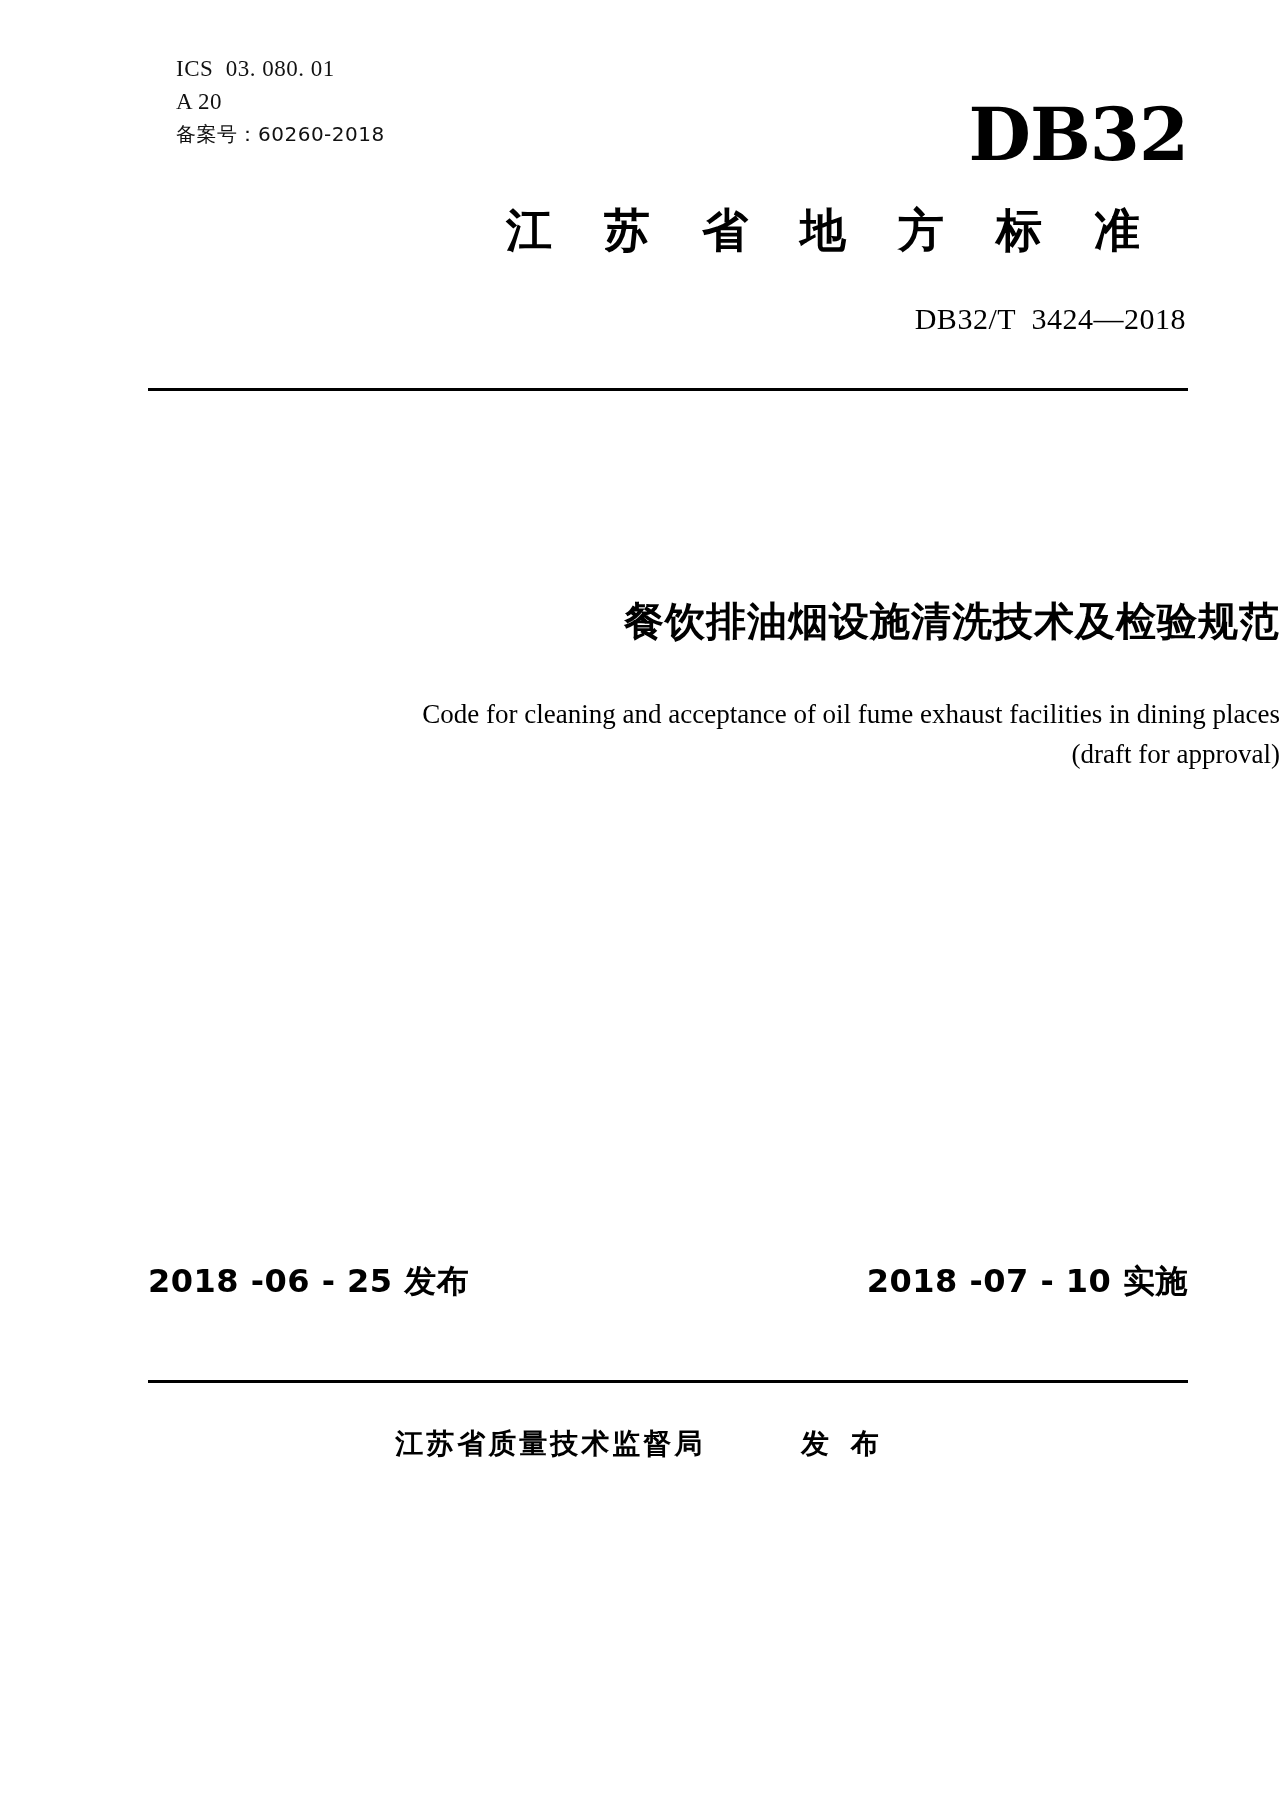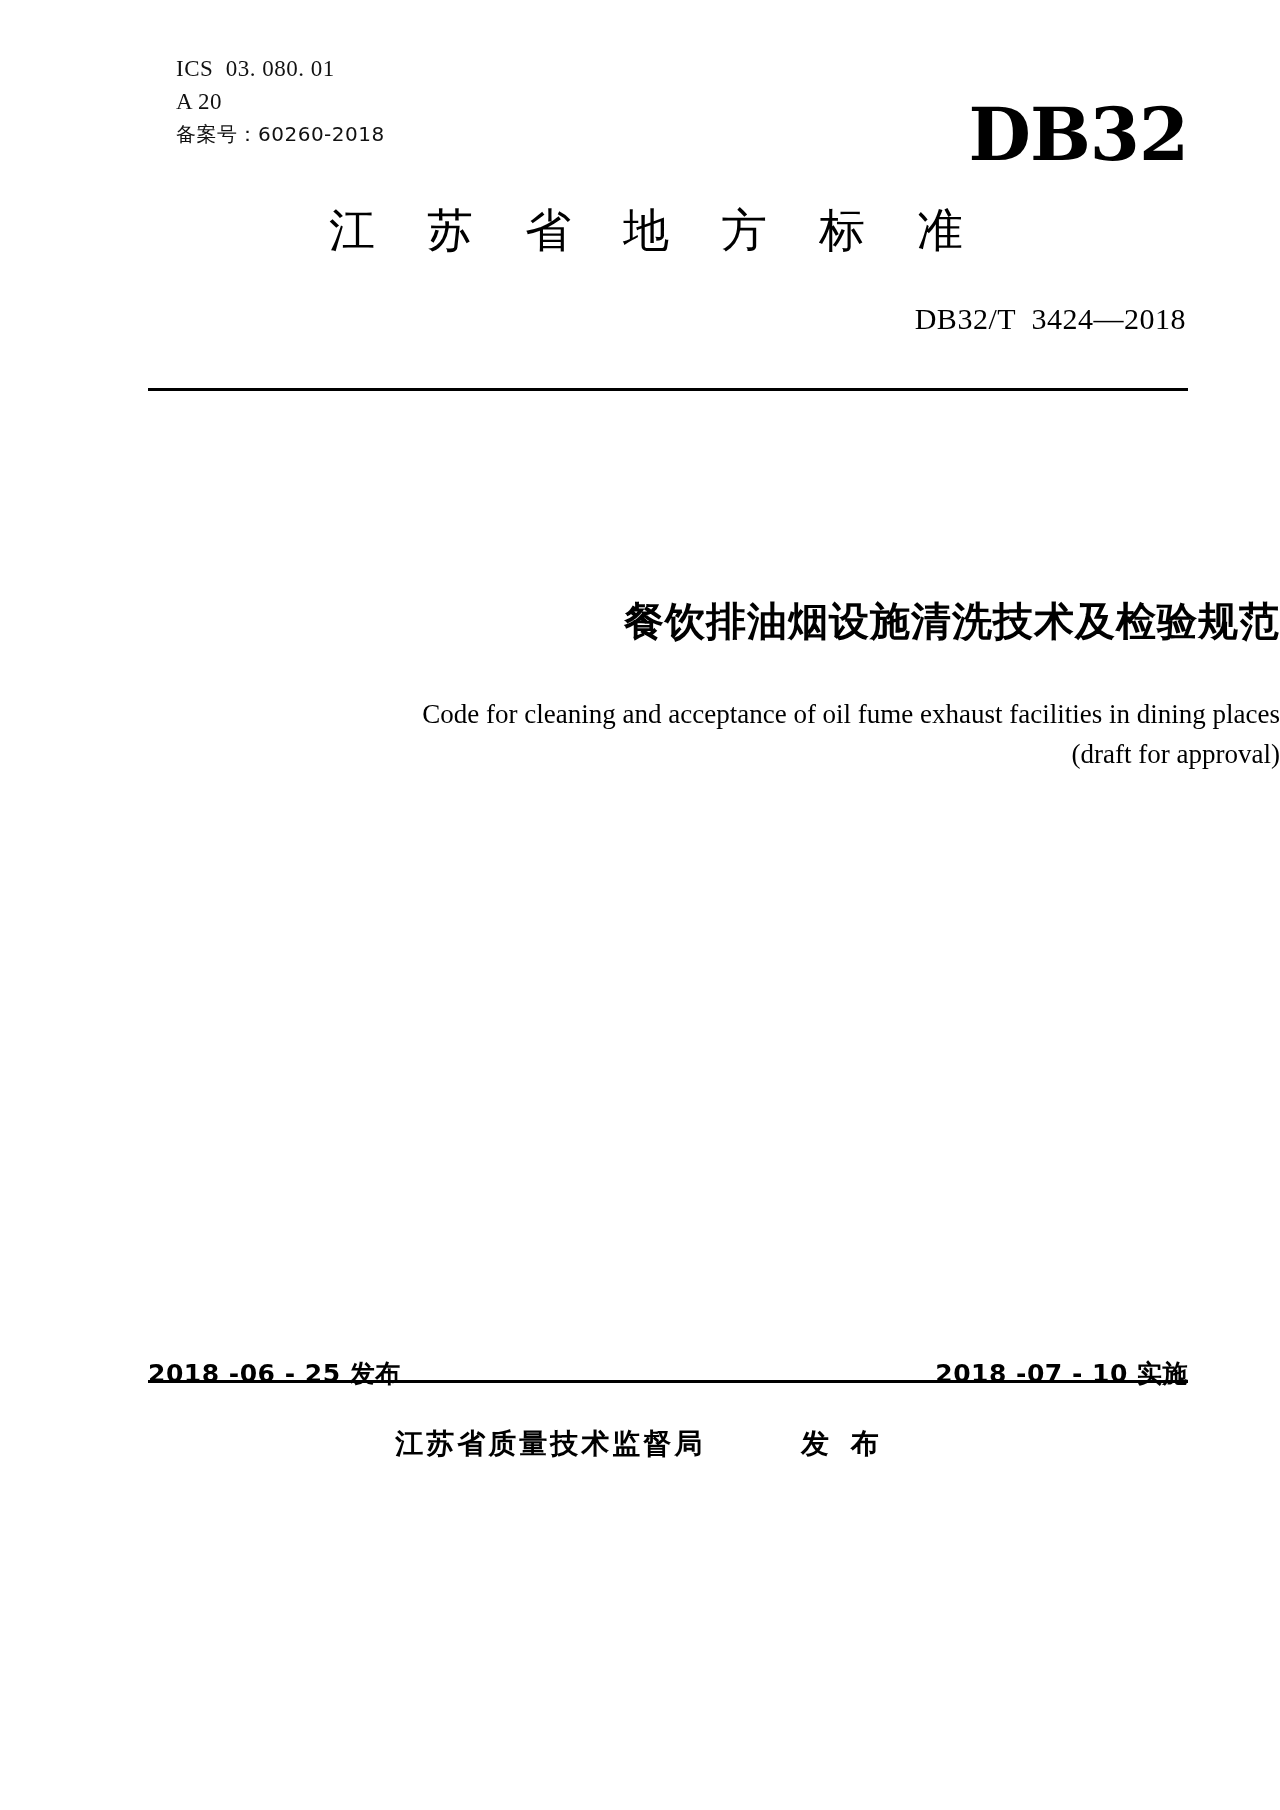--- a/index.html
+++ b/index.html
@@ -62,24 +62,24 @@
     font-size: 72px;
     letter-spacing: -1px;
     line-height: 78px;
   }
 
   .standard-title-cn {
     position: absolute;
     left: 0;
     top: 148px;
     width: 1040px;
-    text-align: center;
+    text-align: right;
     font-family: "DejaVu Sans", sans-serif;
     font-size: 46px;
-    font-weight: normal;
+    font-weight: bold;
     letter-spacing: 52px;
     padding-left: 4px;
     white-space: nowrap;
   }
 
   .standard-code {
     position: absolute;
     right: 2px;
     top: 250px;
     font-family: Liberation Serif, serif;
@@ -127,27 +127,27 @@
     left: 148px;
     top: 1380px;
     width: 1040px;
     height: 0;
     border-top: 3px solid #000;
   }
 
   .dates {
     position: absolute;
     left: 148px;
-    top: 1357px;
+    top: 1260px;
     width: 1040px;
     display: flex;
     justify-content: space-between;
     align-items: baseline;
     font-family: "DejaVu Sans", sans-serif;
-    font-size: 25px;
+    font-size: 32px;
     font-weight: bold;
     letter-spacing: 0.5px;
   }
   .dates span { white-space: pre; }
 
   .issuer {
     position: absolute;
     left: 0;
     top: 1425px;
     width: 1280px;

